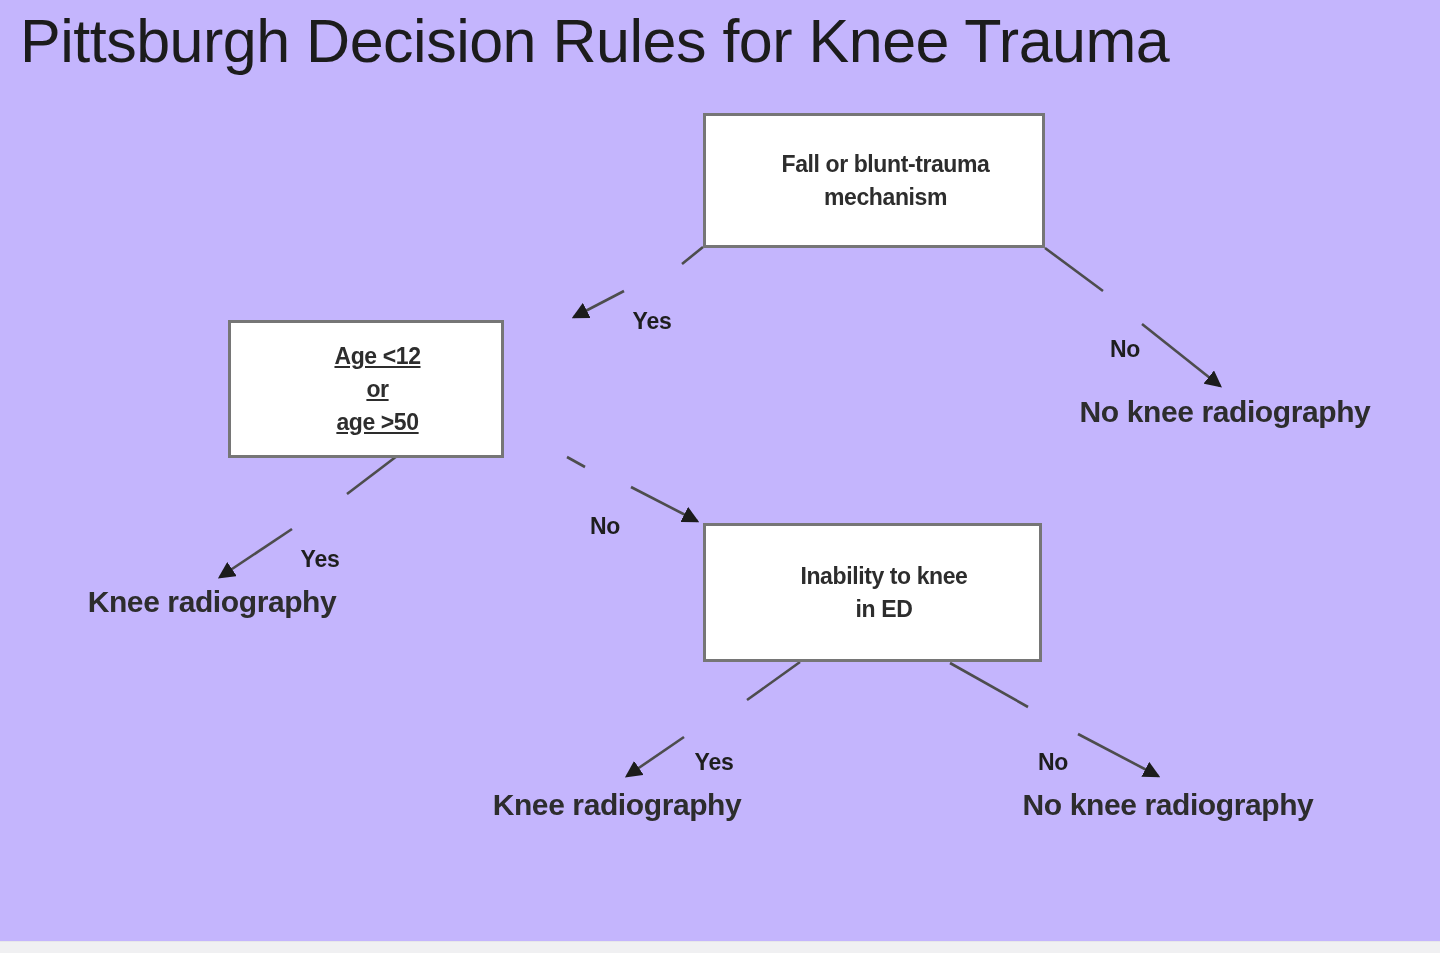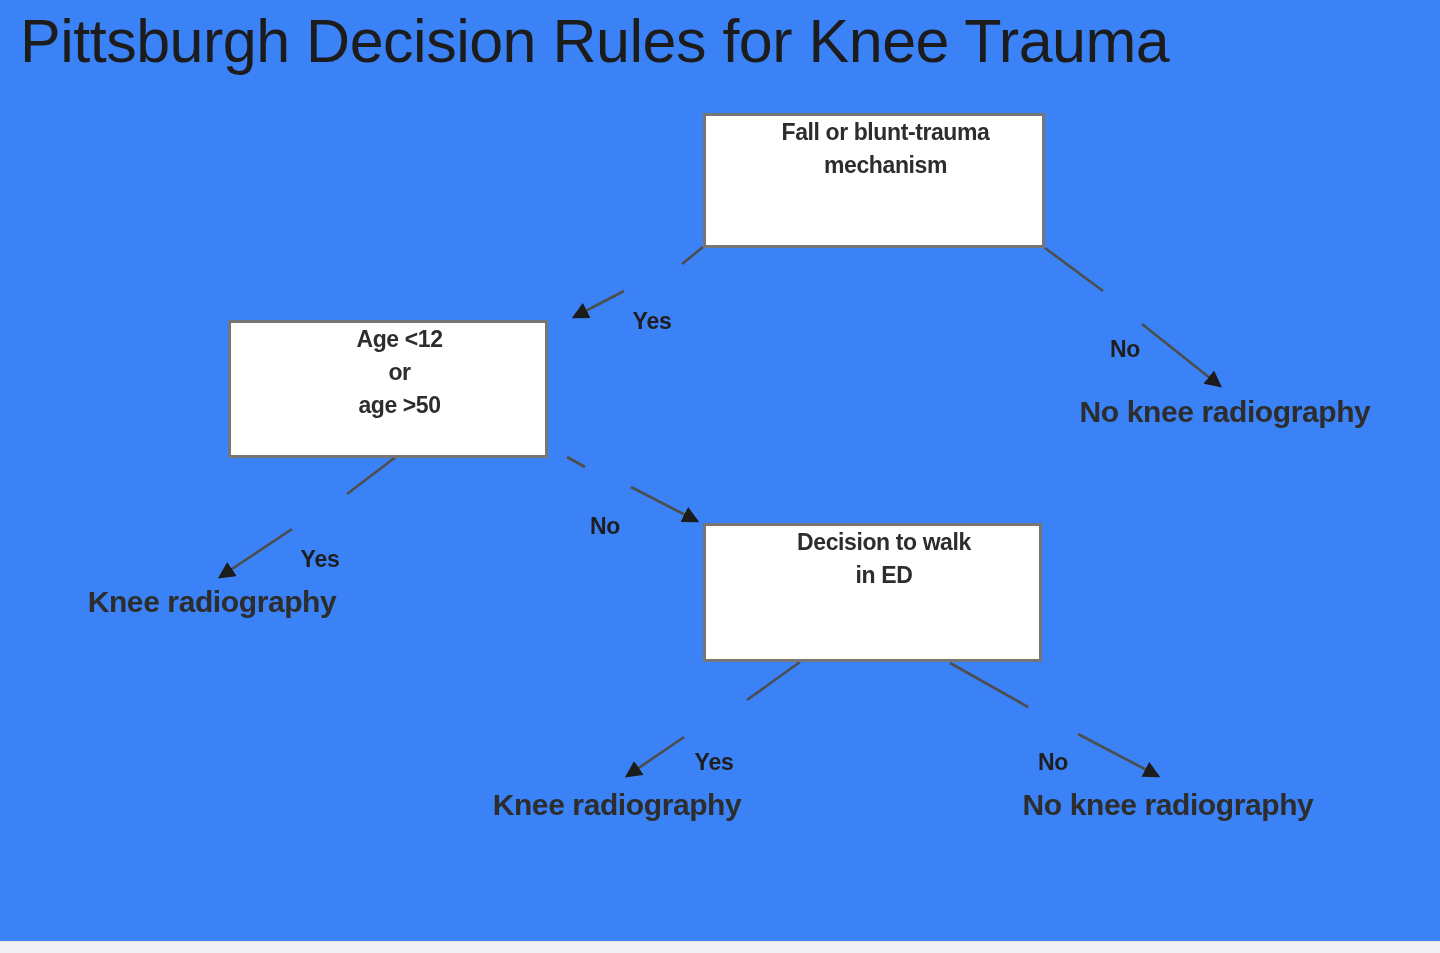--- a/index.html
+++ b/index.html
@@ -1,21 +1,21 @@
 <!DOCTYPE html>
 <html><head>
 <meta charset="utf-8">
 <style>
   * { margin: 0; padding: 0; box-sizing: border-box; }
   html, body { width: 1440px; height: 953px; background: #ffffff; overflow: hidden; }
   .canvas {
     position: relative;
     width: 1440px;
     height: 953px;
-    background: #3b82f6;
+    background: #c4b5fd;
     font-family: "Liberation Sans", sans-serif;
   }
   .slide-title {
     position: absolute;
     left: 20px;
     top: 6px;
     font-size: 61px;
     font-weight: 300;
     letter-spacing: -0.5px;
     color: #1c1c1c;
@@ -27,30 +27,31 @@
     width: 1440px;
     height: 953px;
   }
   .node {
     position: absolute;
     background: #ffffff;
     border: 3px solid #767676;
     display: flex;
     flex-direction: column;
     align-items: center;
+    justify-content: center;
     text-align: center;
     font-size: 23px;
     font-weight: 700;
     letter-spacing: -0.4px;
     line-height: 33px;
     color: #2d2d2d;
     padding-left: 23px;
   }
   .node-mechanism { left: 703px; top: 113px; width: 342px; height: 135px; }
-  .node-age       { left: 228px; top: 320px; width: 320px; height: 138px; }
+  .node-age       { left: 228px; top: 320px; width: 276px; height: 138px; text-decoration: underline; }
   .node-walk      { left: 703px; top: 523px; width: 339px; height: 139px; }
   .edge-label {
     position: absolute;
     transform: translate(-50%, -50%);
     font-size: 23px;
     font-weight: 700;
     letter-spacing: -0.3px;
     color: #1e1e1e;
     white-space: nowrap;
     margin-top: 45px;
@@ -114,21 +115,21 @@
     <div>mechanism</div>
   </div>
 
   <div class="node node-age">
     <div>Age &lt;12</div>
     <div>or</div>
     <div>age &gt;50</div>
   </div>
 
   <div class="node node-walk">
-    <div>Decision to walk</div>
+    <div>Inability to knee</div>
     <div>in ED</div>
   </div>
 
   <div class="edge-label" style="left:652px; top:276px;">Yes</div>
   <div class="edge-label" style="left:1125px; top:304px;">No</div>
   <div class="edge-label" style="left:320px; top:514px;">Yes</div>
   <div class="edge-label" style="left:605px; top:481px;">No</div>
   <div class="edge-label" style="left:714px; top:717px;">Yes</div>
   <div class="edge-label" style="left:1053px; top:717px;">No</div>
 

